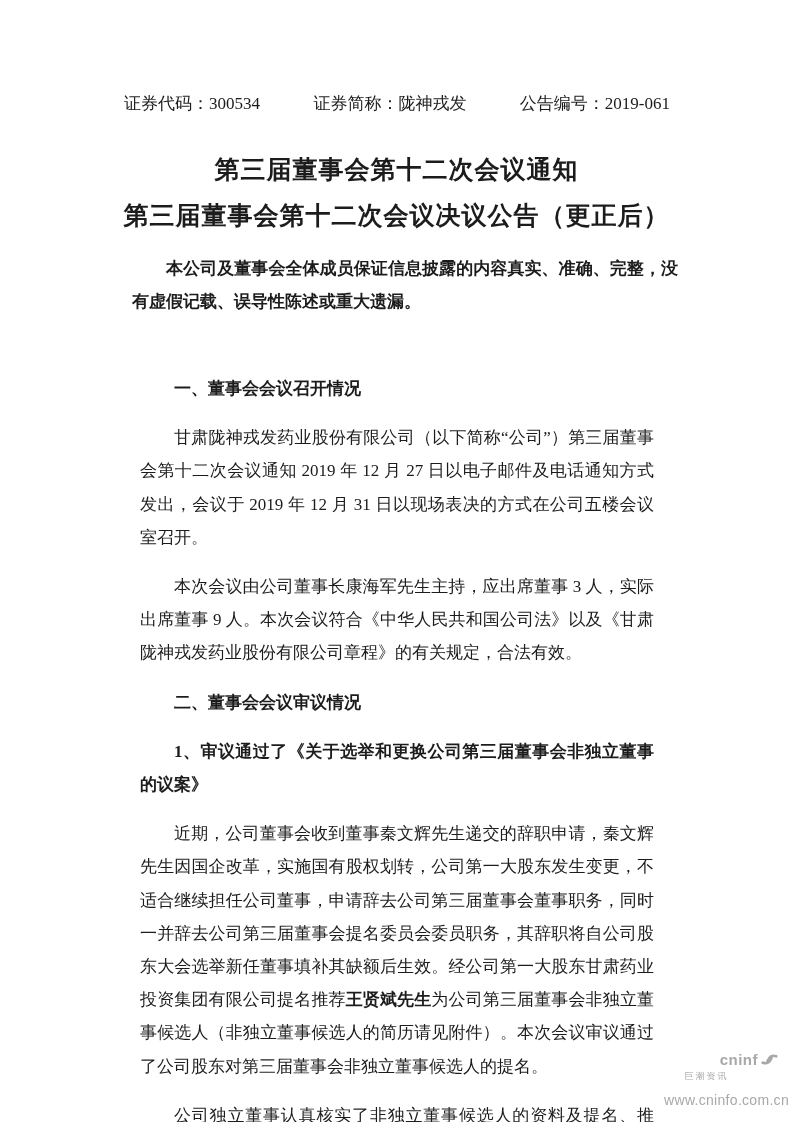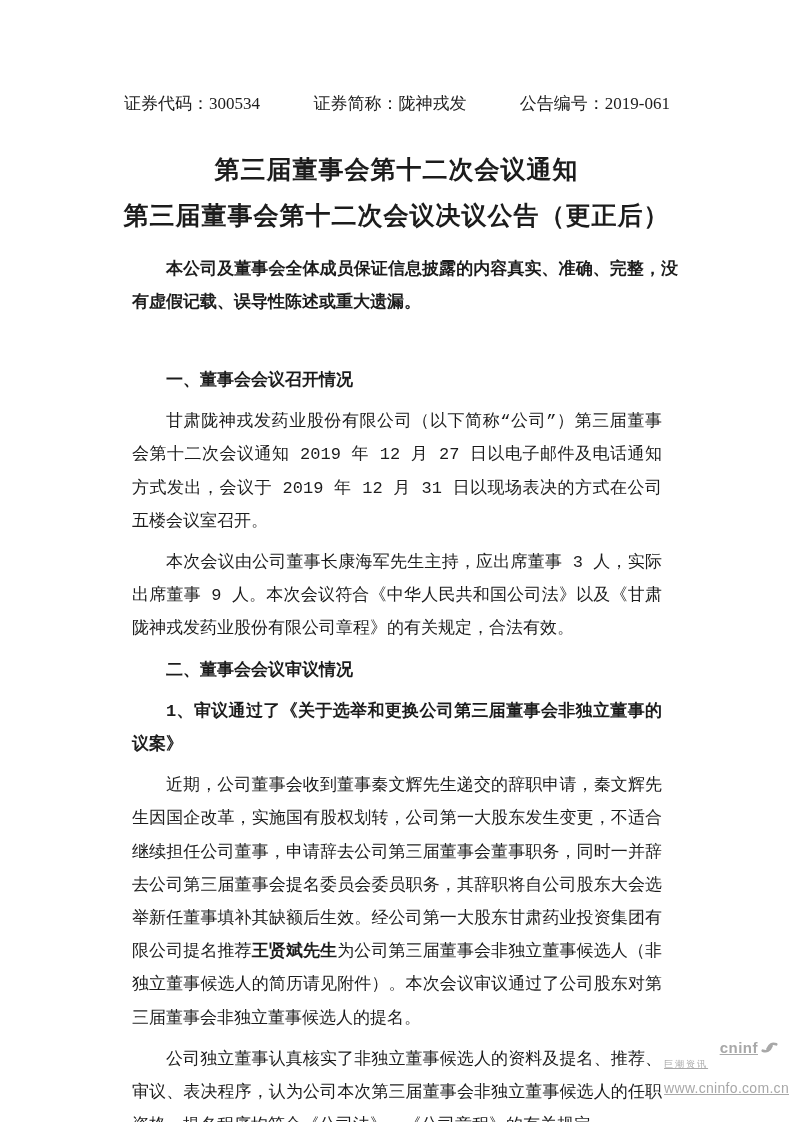--- a/index.html
+++ b/index.html
@@ -27,31 +27,30 @@
   .statement{
     position:absolute;top:244px;left:124px;width:546px;
     font-weight:bold;font-size:17px;line-height:33px;
     text-align:justify;text-indent:2em;margin:8px;
   }
   
   .body{
     position:absolute;top:356px;left:124px;width:546px;
     font-size:17px;line-height:33.2px;
   }
-  .body p{margin:8px;text-align:justify;text-indent:2em;font-family:Liberation Mono, monospace;}
+  .body p{margin:16px;text-align:justify;text-indent:2em;}
   .h-sec{font-weight:bold;text-indent:2em;margin:0;}
   .h-sec.sec2{margin-top:5px;}
   .bold-line{font-weight:bold;}
   .nominee{font-weight:bold;}
   
   .cninfo{
-    position:absolute;right:4px;bottom:26px;
-    text-align:left;
+    position:absolute;right:4px;bottom:14px;
+    text-align:center;
     font-family:"Liberation Sans","DejaVu Sans",sans-serif;
-    text-decoration:underline;
   }
   .cninfo .brand-row{
     display:flex;align-items:center;justify-content:flex-end;gap:2px;
     margin-right:10px;
   }
   .cninfo .brand{
     font-weight:bold;font-size:15px;letter-spacing:0.5px;
   }
   .cninfo .brand-cn{
     font-size:9px;letter-spacing:2px;margin-right:40px;margin-top:1px;

